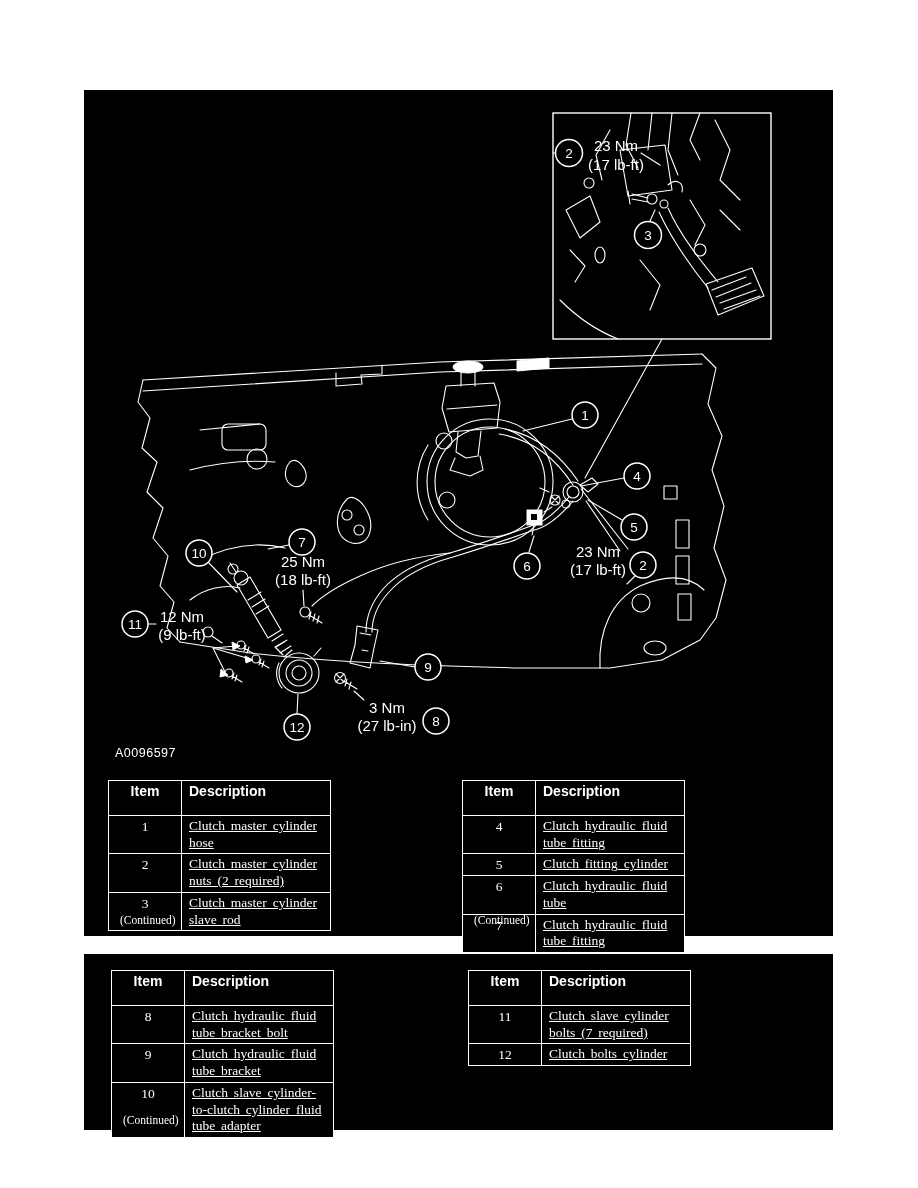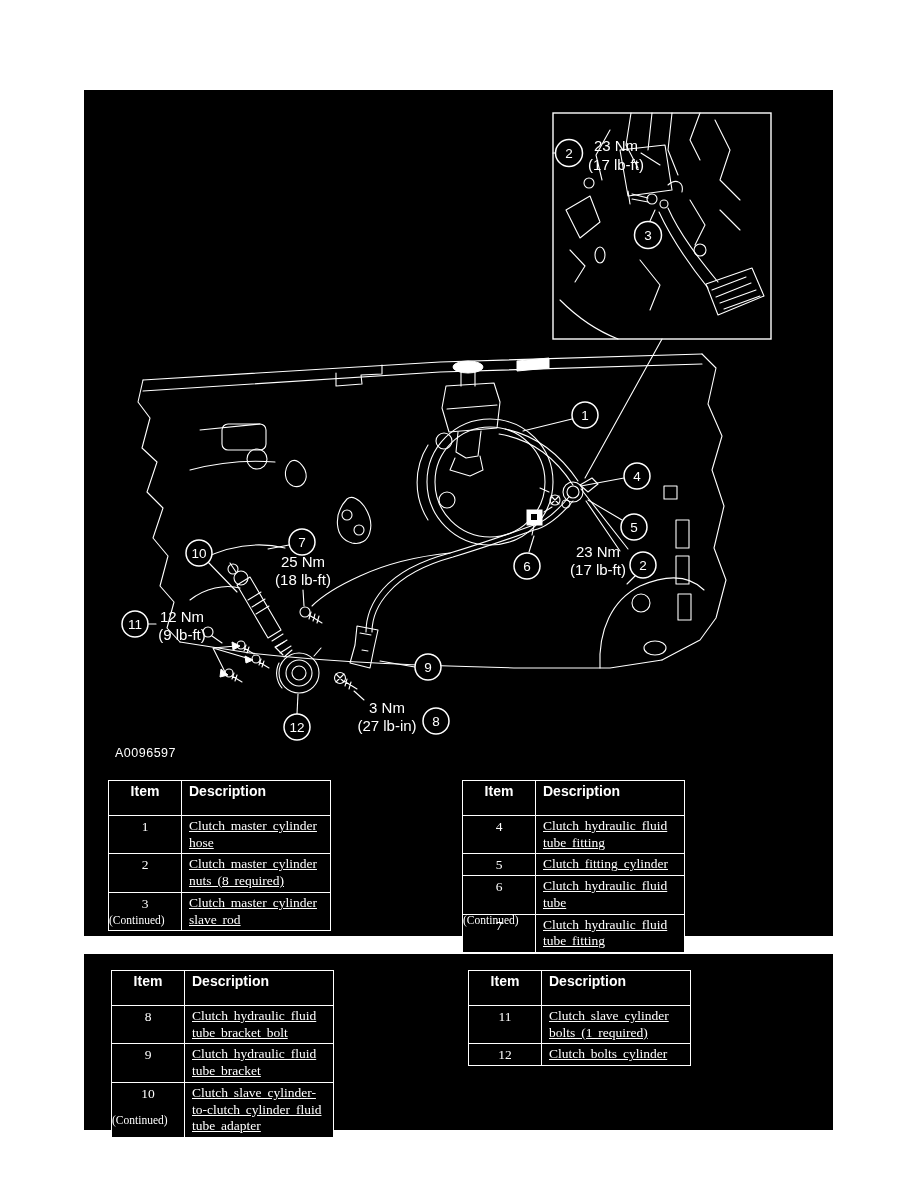--- a/index.html
+++ b/index.html
@@ -26,21 +26,21 @@
             padding:2px 3px 16px 7px;height:14px;}
   .parts th.ih{width:40px;text-align:center;padding:2px 16px;}
   .parts td.item{width:40px;text-align:center;font:13.5px "Liberation Serif",serif;
                  padding-top:3px;}
   .parts td.desc{font:13.5px "Liberation Serif",serif;padding:2px 4px 2px 7px;
                  word-spacing:2.5px;line-height:1.24;text-decoration:underline;}
   tr.h1 td{height:15px;}
   tr.h2 td{height:30px;}
   tr.h2s td{height:26px;}
   tr.h3 td{height:43px;}
-  .continued{position:absolute;color:#fff;font:11.5px "Liberation Serif",serif;}
+  .continued{position:absolute;color:#fff;font:11.5px "Liberation Serif",serif;margin-left:11px;}
 </style>
 </head>
 <body>
 
 <div class="page">
 
   <div class="panel" id="box1">
 
     <svg width="749" height="690" viewBox="84 90 749 690">
 
@@ -270,21 +270,21 @@
           <tr>
         <th class="ih">Item</th>
         <th>Description</th>
       </tr>
       <tr class="h2">
         <td class="item">1</td>
         <td class="desc">Clutch master cylinder hose</td>
       </tr>
       <tr class="h2">
         <td class="item">2</td>
-        <td class="desc">Clutch master cylinder nuts (8 required)</td>
+        <td class="desc">Clutch master cylinder nuts (2 required)</td>
       </tr>
       <tr class="h2s">
         <td class="item">3</td>
         <td class="desc">Clutch master cylinder slave rod</td>
       </tr>
     </tbody>
       </table>
     <div class="continued" style="left:25px;top:824px;">(Continued)</div>
 
     
@@ -340,21 +340,21 @@
     <div class="continued" style="left:28px;top:160px;">(Continued)</div>
 
     <table class="parts" style="left:384px;top:16px;">
       <tbody>
           <tr>
         <th class="ih">Item</th>
         <th>Description</th>
       </tr>
       <tr class="h2">
         <td class="item">11</td>
-        <td class="desc">Clutch slave cylinder bolts (1 required)</td>
+        <td class="desc">Clutch slave cylinder bolts (7 required)</td>
       </tr>
       <tr class="h1">
         <td class="item">12</td>
         <td class="desc">Clutch bolts cylinder</td>
       </tr>
     </tbody>
       </table>
   </div>
 
 </div>

